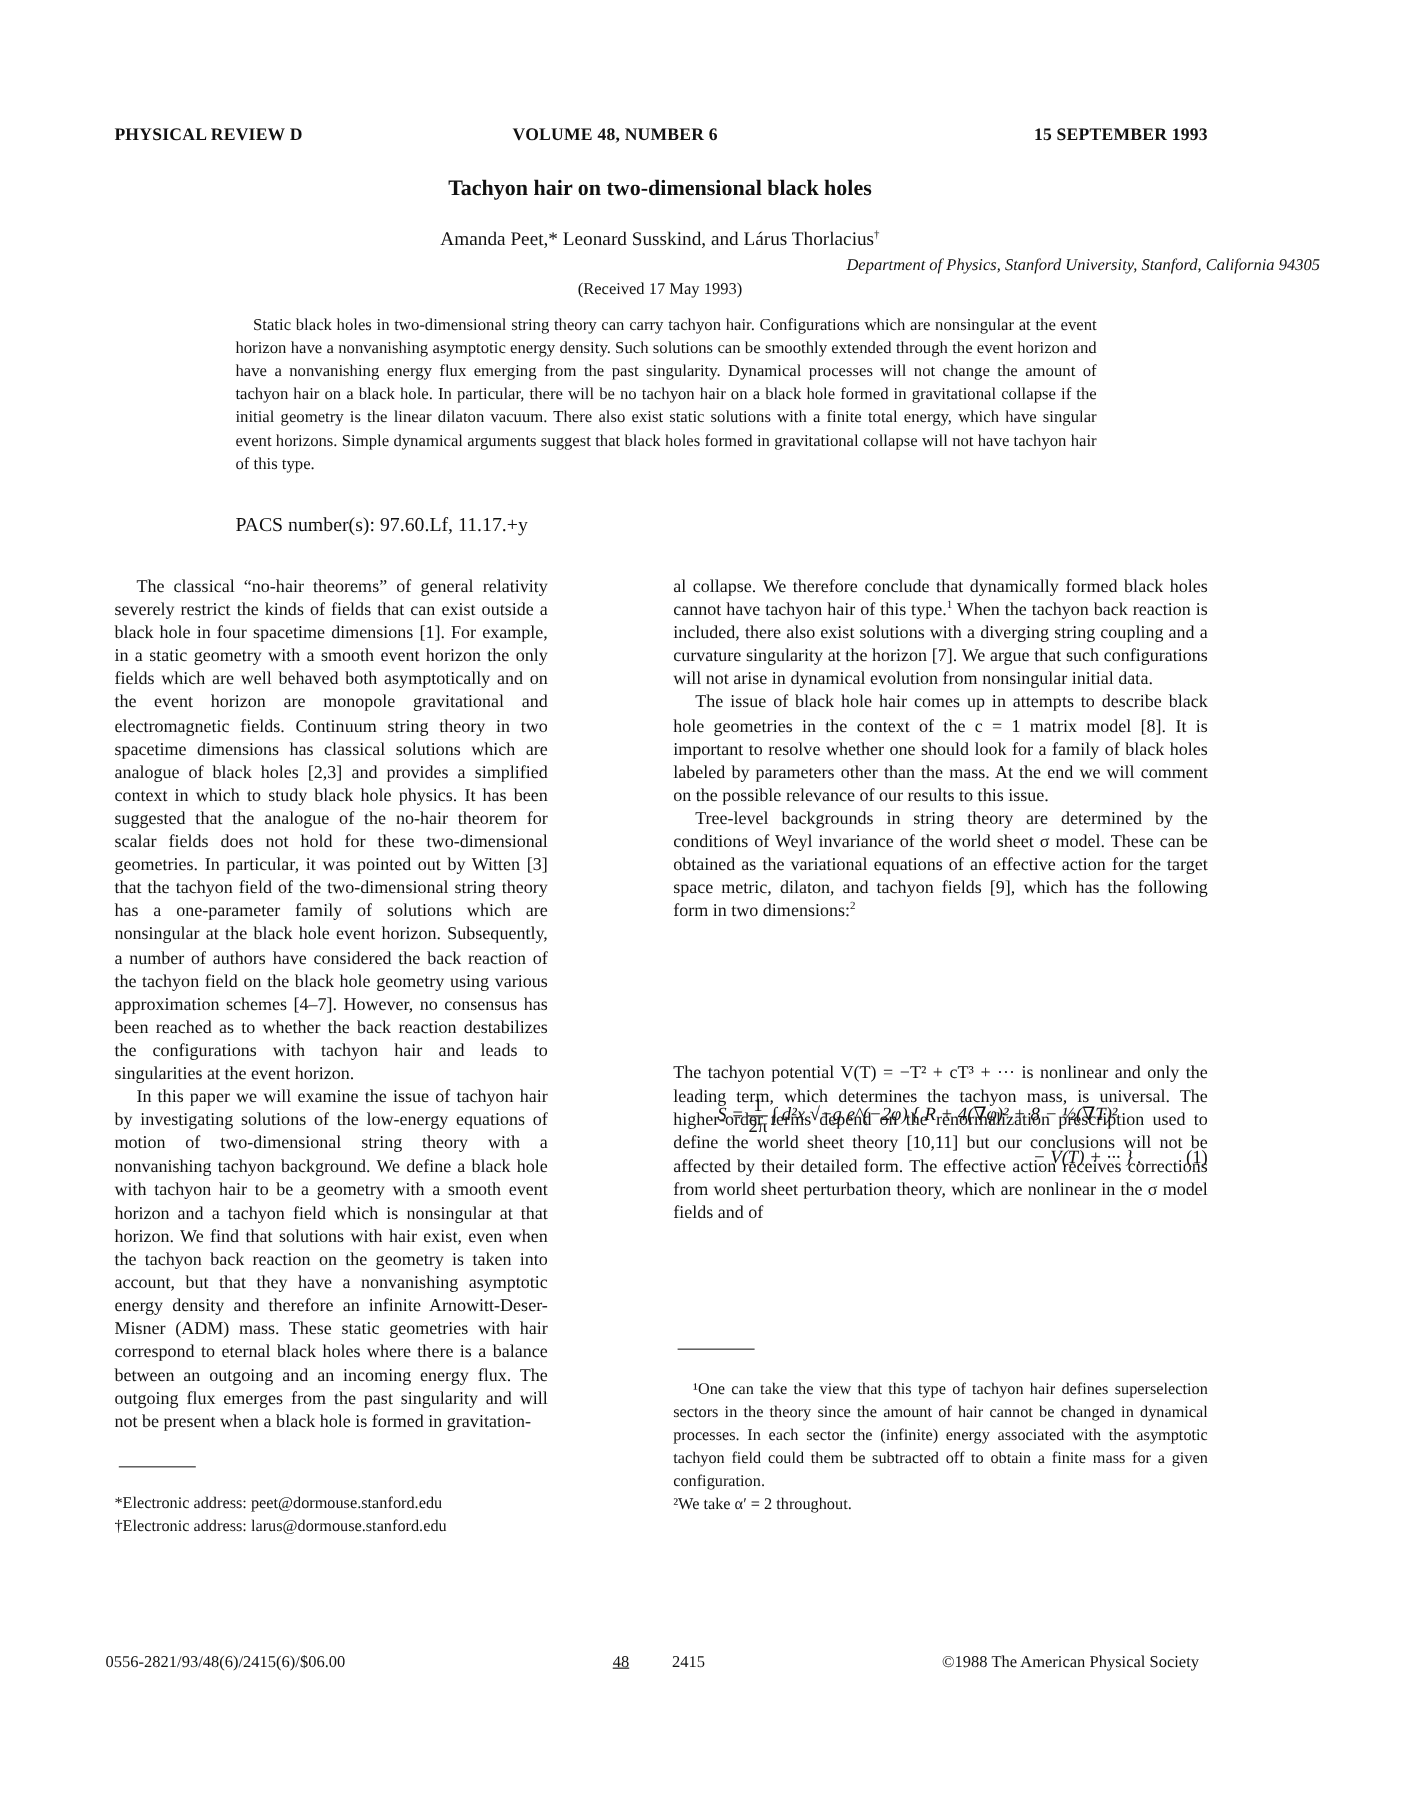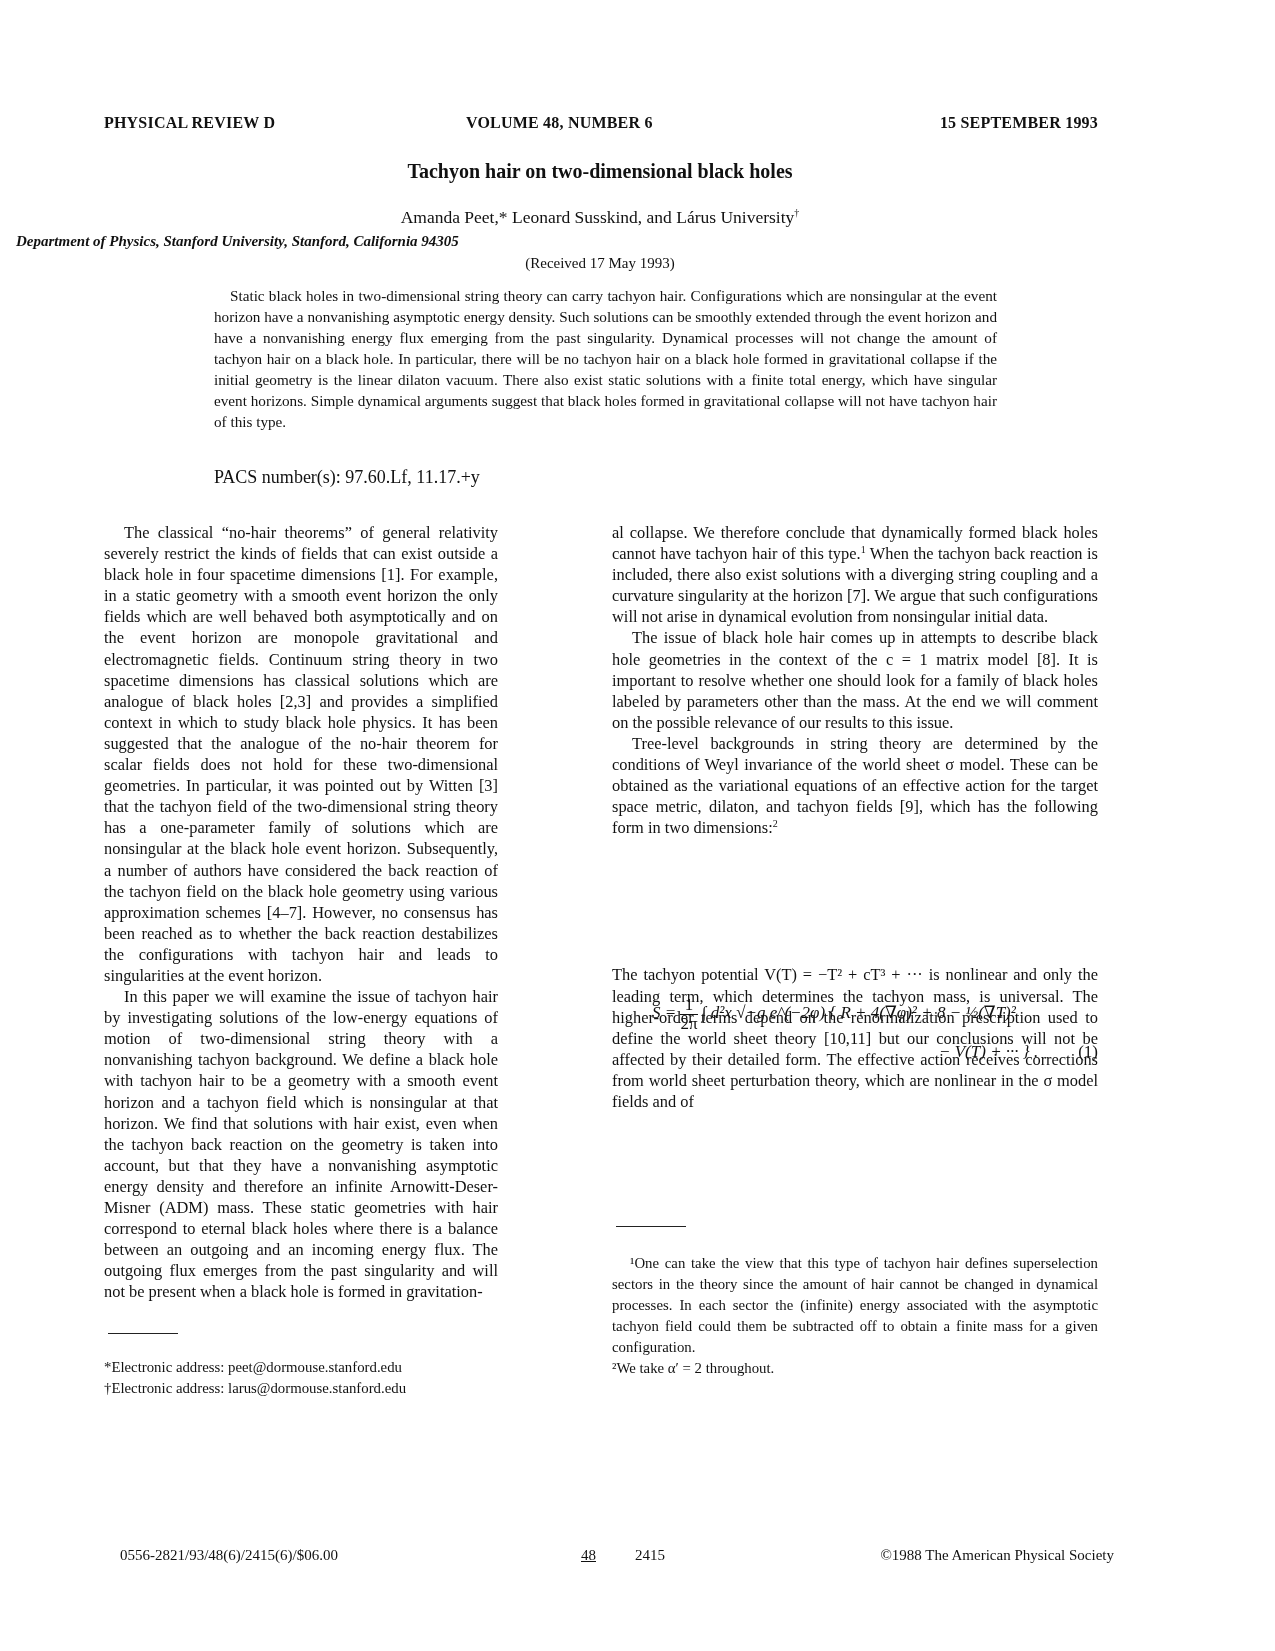--- a/index.html
+++ b/index.html
@@ -7,21 +7,21 @@
          font-family:"Liberation Serif","DejaVu Serif",serif; color:#111; }
   .abs { position:absolute; }
   .running-head { top:114px; left:104px; width:994px; height:20px;
                   font-size:16px; font-weight:bold; letter-spacing:0.2px; }
   .running-head span { position:absolute; top:0; white-space:nowrap; }
   .rh-left { left:0; }
   .rh-center { left:362px; }
   .rh-right { right:0; }
   .title { top:160px; left:0; width:1200px; text-align:center; font-size:20px; font-weight:bold; }
   .authors { top:207px; left:0; width:1200px; text-align:center; font-size:17.5px; }
-  .affil { top:233px; left:16px; width:1200px; text-align:left; font-size:15px; font-style:italic;font-weight:bold; }
+  .affil { top:233px; left:0; width:1200px; text-align:right; font-size:15px; font-style:italic; }
   .received { top:255px; left:0; width:1200px; text-align:center; font-size:15px; }
   .abstract { top:285px; left:214px; width:783px; font-size:15.2px; line-height:21px;
               text-align:justify; text-indent:16px; }
   .pacs { top:467px; left:214px; font-size:18px; }
   .col { width:394px; font-size:16.4px; line-height:21.1px; text-align:justify; }
   .col p { margin:0; text-indent:20px; }
   .col p.noindent { text-indent:0; }
   .col-left { top:522px; left:104px; }
   .col-right { top:522px; left:612px; width:486px; }
   .eq { font-style:italic; font-size:17px; }
@@ -31,40 +31,40 @@
   .eq-num { margin-left:40px; font-style:normal; }
   .frac { display:inline-block; vertical-align:middle; text-align:center; font-style:normal; line-height:18px; }
   .frac .num { display:block; border-bottom:1px solid #111; padding:0 2px; }
   .frac .den { display:block;font-family:Liberation Serif, serif; }
   .rule { height:1px; background:#222; }
   .fn { font-size:14.8px; line-height:21px; text-align:justify; }
   .fn-left { left:104px; width:400px; }
   .fn-right { left:612px; width:486px; }
   .fn-right p { margin:0; text-indent:18px; }
   sup { font-size:10px; vertical-align:super; line-height:0; }
-  .footer { top:1503px; left:120px; width:994px; height:20px; font-size:15px;margin-top:44px; }
+  .footer { top:1503px; left:96px; width:994px; height:20px; font-size:15px; }
   .footer span { position:absolute; top:0; white-space:nowrap; }
   .f-code { left:0; }
   .f-vol { left:461px; text-decoration:underline; }
   .f-page { left:515px; }
   .f-copy { right:0; }
 </style>
 </head>
 <body>
 
 <div class="abs running-head">
   <span class="rh-left">PHYSICAL REVIEW D</span>
   <span class="rh-center">VOLUME 48, NUMBER 6</span>
   <span class="rh-right">15 SEPTEMBER 1993</span>
 </div>
 
 <div class="abs title">Tachyon hair on two-dimensional black holes</div>
 
 <div class="abs authors">
-  <span>Amanda Peet,* Leonard Susskind, and Lárus University</span><sup>†</sup>
+  <span>Amanda Peet,* Leonard Susskind, and Lárus Thorlacius</span><sup>†</sup>
 </div>
 <div class="abs affil">Department of Physics, Stanford University, Stanford, California 94305</div>
 <div class="abs received">(Received 17 May 1993)</div>
 
 <div class="abs abstract">Static black holes in two-dimensional string theory can carry tachyon hair. Configurations which are nonsingular at the event horizon have a nonvanishing asymptotic energy density. Such solutions can be smoothly extended through the event horizon and have a nonvanishing energy flux emerging from the past singularity. Dynamical processes will not change the amount of tachyon hair on a black hole. In particular, there will be no tachyon hair on a black hole formed in gravitational collapse if the initial geometry is the linear dilaton vacuum. There also exist static solutions with a finite total energy, which have singular event horizons. Simple dynamical arguments suggest that black holes formed in gravitational collapse will not have tachyon hair of this type.</div>
 <div class="abs pacs">PACS number(s): 97.60.Lf, 11.17.+y</div>
 
 <div class="abs col col-left">
   <p>The classical “no-hair theorems” of general relativity severely restrict the kinds of fields that can exist outside a black hole in four spacetime dimensions [1]. For example, in a static geometry with a smooth event horizon the only fields which are well behaved both asymptotically and on the event horizon are monopole gravitational and electromagnetic fields. Continuum string theory in two spacetime dimensions has classical solutions which are analogue of black holes [2,3] and provides a simplified context in which to study black hole physics. It has been suggested that the analogue of the no-hair theorem for scalar fields does not hold for these two-dimensional geometries. In particular, it was pointed out by Witten [3] that the tachyon field of the two-dimensional string theory has a one-parameter family of solutions which are nonsingular at the black hole event horizon. Subsequently, a number of authors have considered the back reaction of the tachyon field on the black hole geometry using various approximation schemes [4–7]. However, no consensus has been reached as to whether the back reaction destabilizes the configurations with tachyon hair and leads to singularities at the event horizon.</p>
   <p>In this paper we will examine the issue of tachyon hair by investigating solutions of the low-energy equations of motion of two-dimensional string theory with a nonvanishing tachyon background. We define a black hole with tachyon hair to be a geometry with a smooth event horizon and a tachyon field which is nonsingular at that horizon. We find that solutions with hair exist, even when the tachyon back reaction on the geometry is taken into account, but that they have a nonvanishing asymptotic energy density and therefore an infinite Arnowitt-Deser-Misner (ADM) mass. These static geometries with hair correspond to eternal black holes where there is a balance between an outgoing and an incoming energy flux. The outgoing flux emerges from the past singularity and will not be present when a black hole is formed in gravitation-</p>

